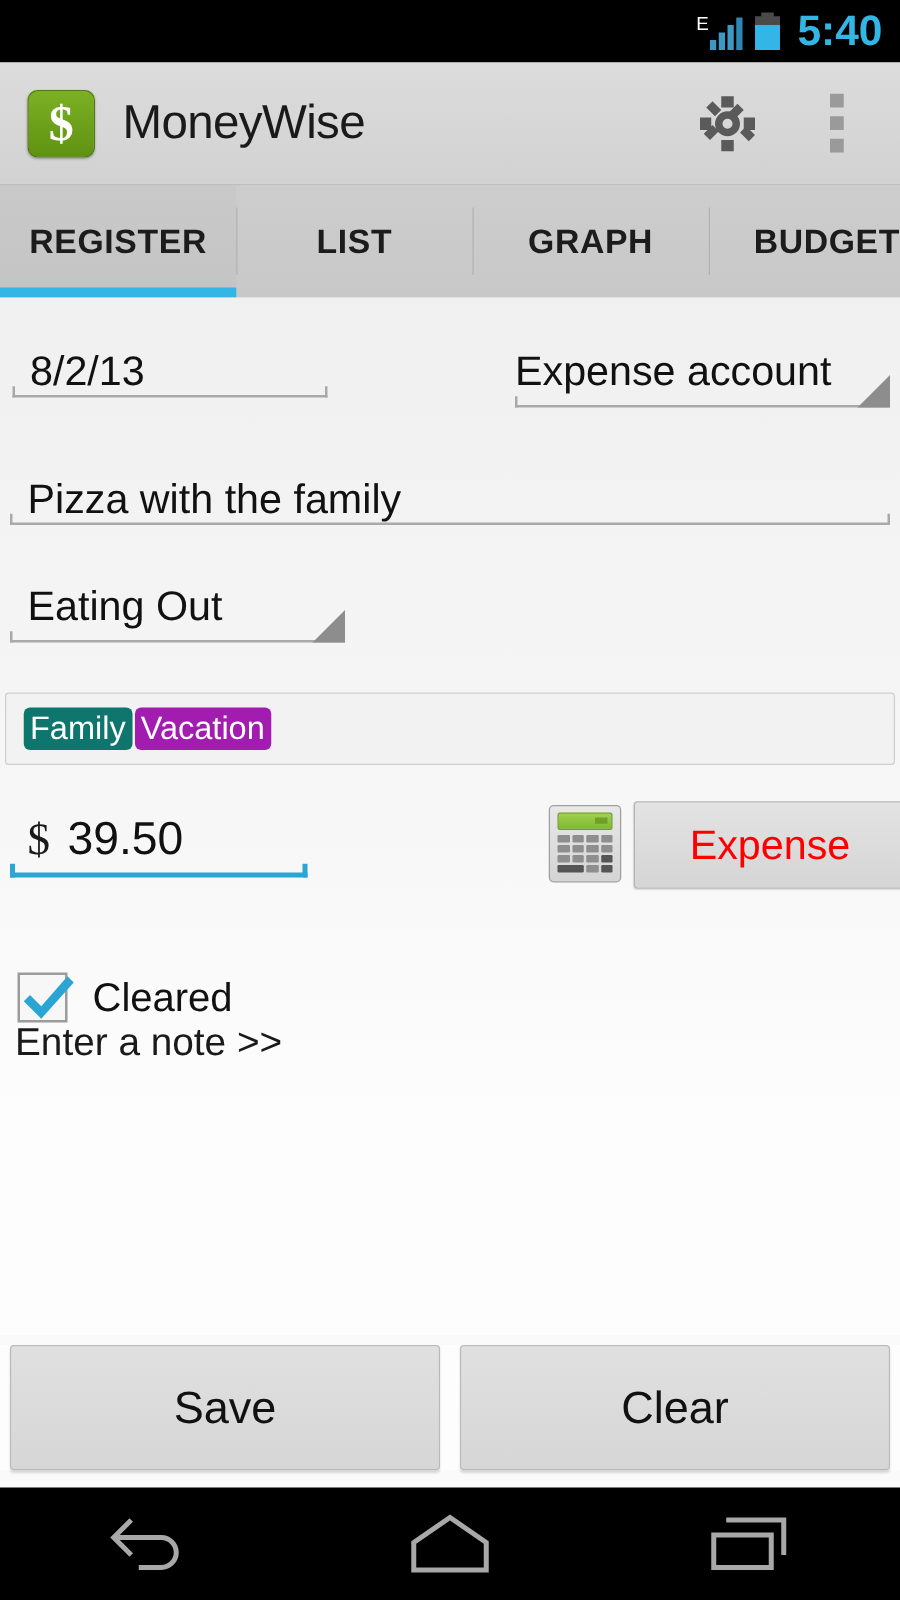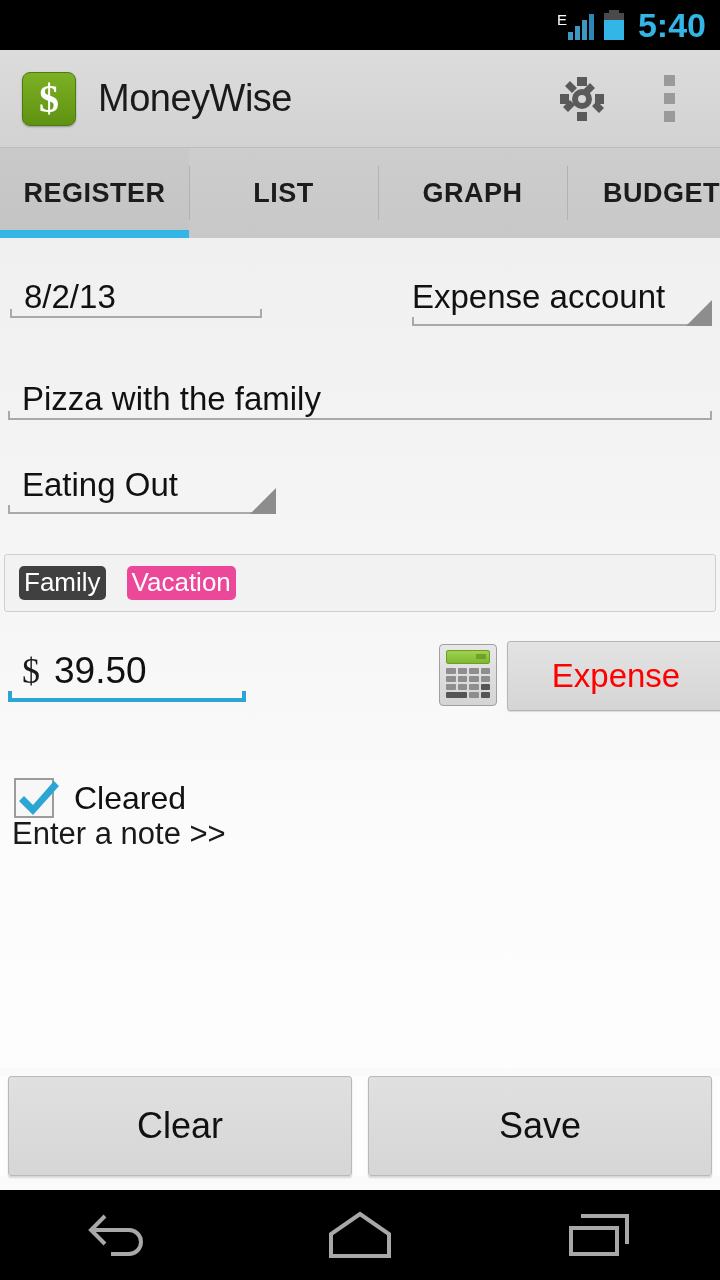--- a/index.html
+++ b/index.html
@@ -245,22 +245,22 @@
       <div class="underline"></div>
     </div>
 
     <div class="row" id="cat-row">
       <div class="fld-text">Eating Out</div>
       <div class="underline"></div>
       <div class="spin-tri"></div>
     </div>
 
     <div class="tagsbox">
-      <span class="tag" id="tag0" style="background: #404040;">Family</span>
-      <span class="tag" id="tag1" style="background: #ec4899; margin-left: 19px;">Vacation</span>
+      <span class="tag" id="tag0" style="background: #0f766e;">Family</span>
+      <span class="tag" id="tag1" style="background: #a21caf;">Vacation</span>
     </div>
 
     <div class="row" id="amount-row">
       <div class="amt-line">
         <span class="amt-cur">$</span>
         <span class="amt-val">39.50</span>
       </div>
       <div class="underline focused"></div>
     </div>
 
@@ -296,24 +296,24 @@
         </svg>
       </div>
       <div class="lbl">Cleared</div>
     </div>
 
     <div class="noterow">Enter a note &gt;&gt;</div>
   </div>
 
   <div class="btnbar">
     <div class="bigbtn">
+      <span>Save</span>
+    </div>
+    <div class="bigbtn">
       <span>Clear</span>
-    </div>
-    <div class="bigbtn">
-      <span>Save</span>
     </div>
   </div>
 
   <div class="navbar">
     <div class="navbtn">
       <svg width="74" height="54" viewBox="0 0 74 54">
         <path d="M22 8 L8 22 L22 36" fill="none" stroke="#a8a8a8" stroke-width="4"></path>
         <path d="M9 22 H46 a12 12 0 0 1 0 24 H28" fill="none" stroke="#a8a8a8" stroke-width="4"></path>
       </svg>
     </div>

